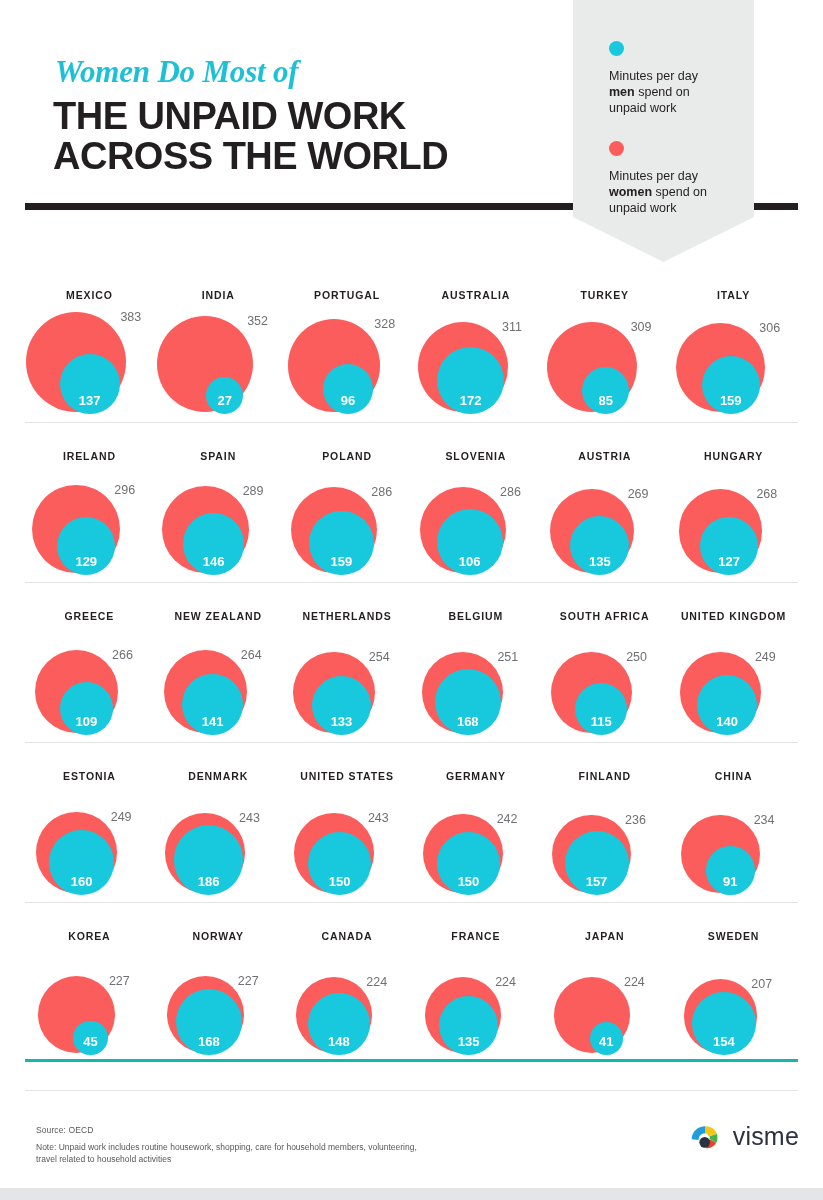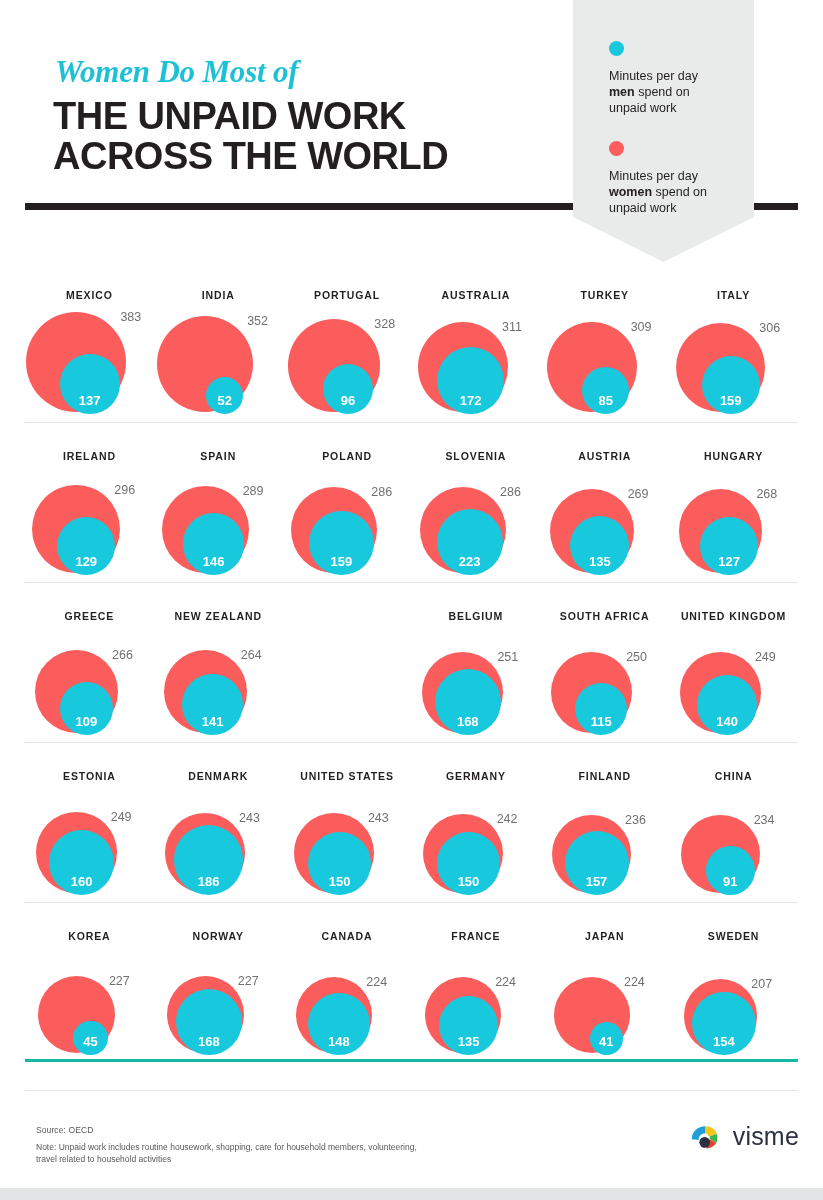--- a/index.html
+++ b/index.html
@@ -175,21 +175,21 @@
             <div class="val-women" style="left: 95.4167px; top: 2px;">383</div>
             <div class="val-men" style="width: 59.8082px; left: 34.7758px; top: 85px;">137</div>
           </div>
         </div>
         <div class="cell" style="left: 128.833px;">
           <div class="cell-label">INDIA</div>
           <div class="bubble-wrap">
             <div class="circle-red" style="width: 95.8676px; height: 95.8676px; left: 3.48286px; top: 8.13238px;"></div>
             <div class="circle-blue" style="width: 36.847px; height: 36.847px; left: 52.47px; top: 69.153px;"></div>
             <div class="val-women" style="left: 93.3505px; top: 6.13238px;">352</div>
-            <div class="val-men" style="width: 36.847px; left: 52.47px; top: 85px;">52</div>
+            <div class="val-men" style="width: 36.847px; left: 52.47px; top: 85px;">27</div>
           </div>
         </div>
         <div class="cell" style="left: 257.667px;">
           <div class="cell-label">PORTUGAL</div>
           <div class="bubble-wrap">
             <div class="circle-red" style="width: 92.5417px; height: 92.5417px; left: 5.14581px; top: 11.4583px;"></div>
             <div class="circle-blue" style="width: 50.0652px; height: 50.0652px; left: 40.4013px; top: 55.9348px;"></div>
             <div class="val-women" style="left: 91.6875px; top: 9.45829px;">328</div>
             <div class="val-men" style="width: 50.0652px; left: 40.4013px; top: 85px;">96</div>
           </div>
@@ -249,21 +249,21 @@
             <div class="val-women" style="left: 88.6236px; top: 15.5861px;">286</div>
             <div class="val-men" style="width: 64.4316px; left: 26.455px; top: 85px;">159</div>
           </div>
         </div>
         <div class="cell" style="left: 386.5px;">
           <div class="cell-label">SLOVENIA</div>
           <div class="bubble-wrap">
             <div class="circle-red" style="width: 86.4139px; height: 86.4139px; left: 8.20971px; top: 17.5861px;"></div>
             <div class="circle-blue" style="width: 65.8347px; height: 65.8347px; left: 25.2905px; top: 40.1653px;"></div>
             <div class="val-women" style="left: 88.6236px; top: 15.5861px;">286</div>
-            <div class="val-men" style="width: 65.8347px; left: 25.2905px; top: 85px;">223</div>
+            <div class="val-men" style="width: 65.8347px; left: 25.2905px; top: 85px;">106</div>
           </div>
         </div>
         <div class="cell" style="left: 515.333px;">
           <div class="cell-label">AUSTRIA</div>
           <div class="bubble-wrap">
             <div class="circle-red" style="width: 83.8063px; height: 83.8063px; left: 9.51351px; top: 20.1937px;"></div>
             <div class="circle-blue" style="width: 59.3701px; height: 59.3701px; left: 29.7956px; top: 46.6299px;"></div>
             <div class="val-women" style="left: 87.3198px; top: 18.1937px;">269</div>
             <div class="val-men" style="width: 59.3701px; left: 29.7956px; top: 85px;">135</div>
           </div>
@@ -288,20 +288,29 @@
             <div class="val-men" style="width: 53.3475px; left: 34.6397px; top: 85px;">109</div>
           </div>
         </div>
         <div class="cell" style="left: 128.833px;">
           <div class="cell-label">NEW ZEALAND</div>
           <div class="bubble-wrap">
             <div class="circle-red" style="width: 83.0238px; height: 83.0238px; left: 9.90477px; top: 20.9762px;"></div>
             <div class="circle-blue" style="width: 60.6751px; height: 60.6751px; left: 28.4542px; top: 45.3249px;"></div>
             <div class="val-women" style="left: 86.9286px; top: 18.9762px;">264</div>
             <div class="val-men" style="width: 60.6751px; left: 28.4542px; top: 85px;">141</div>
+          </div>
+        </div>
+        <div class="cell" style="left: 257.667px;">
+          <div class="cell-label">NETHERLANDS</div>
+          <div class="bubble-wrap">
+            <div class="circle-red" style="width: 81.4362px; height: 81.4362px; left: 10.6986px; top: 22.5638px;"></div>
+            <div class="circle-blue" style="width: 58.9286px; height: 58.9286px; left: 29.3798px; top: 47.0714px;"></div>
+            <div class="val-women" style="left: 86.1348px; top: 20.5638px;">254</div>
+            <div class="val-men" style="width: 58.9286px; left: 29.3798px; top: 85px;">133</div>
           </div>
         </div>
         <div class="cell" style="left: 386.5px;">
           <div class="cell-label">BELGIUM</div>
           <div class="bubble-wrap">
             <div class="circle-red" style="width: 80.9538px; height: 80.9538px; left: 10.9397px; top: 23.0462px;"></div>
             <div class="circle-blue" style="width: 66.2301px; height: 66.2301px; left: 23.1605px; top: 39.7699px;"></div>
             <div class="val-women" style="left: 85.8936px; top: 21.0462px;">251</div>
             <div class="val-men" style="width: 66.2301px; left: 23.1605px; top: 85px;">168</div>
           </div>

